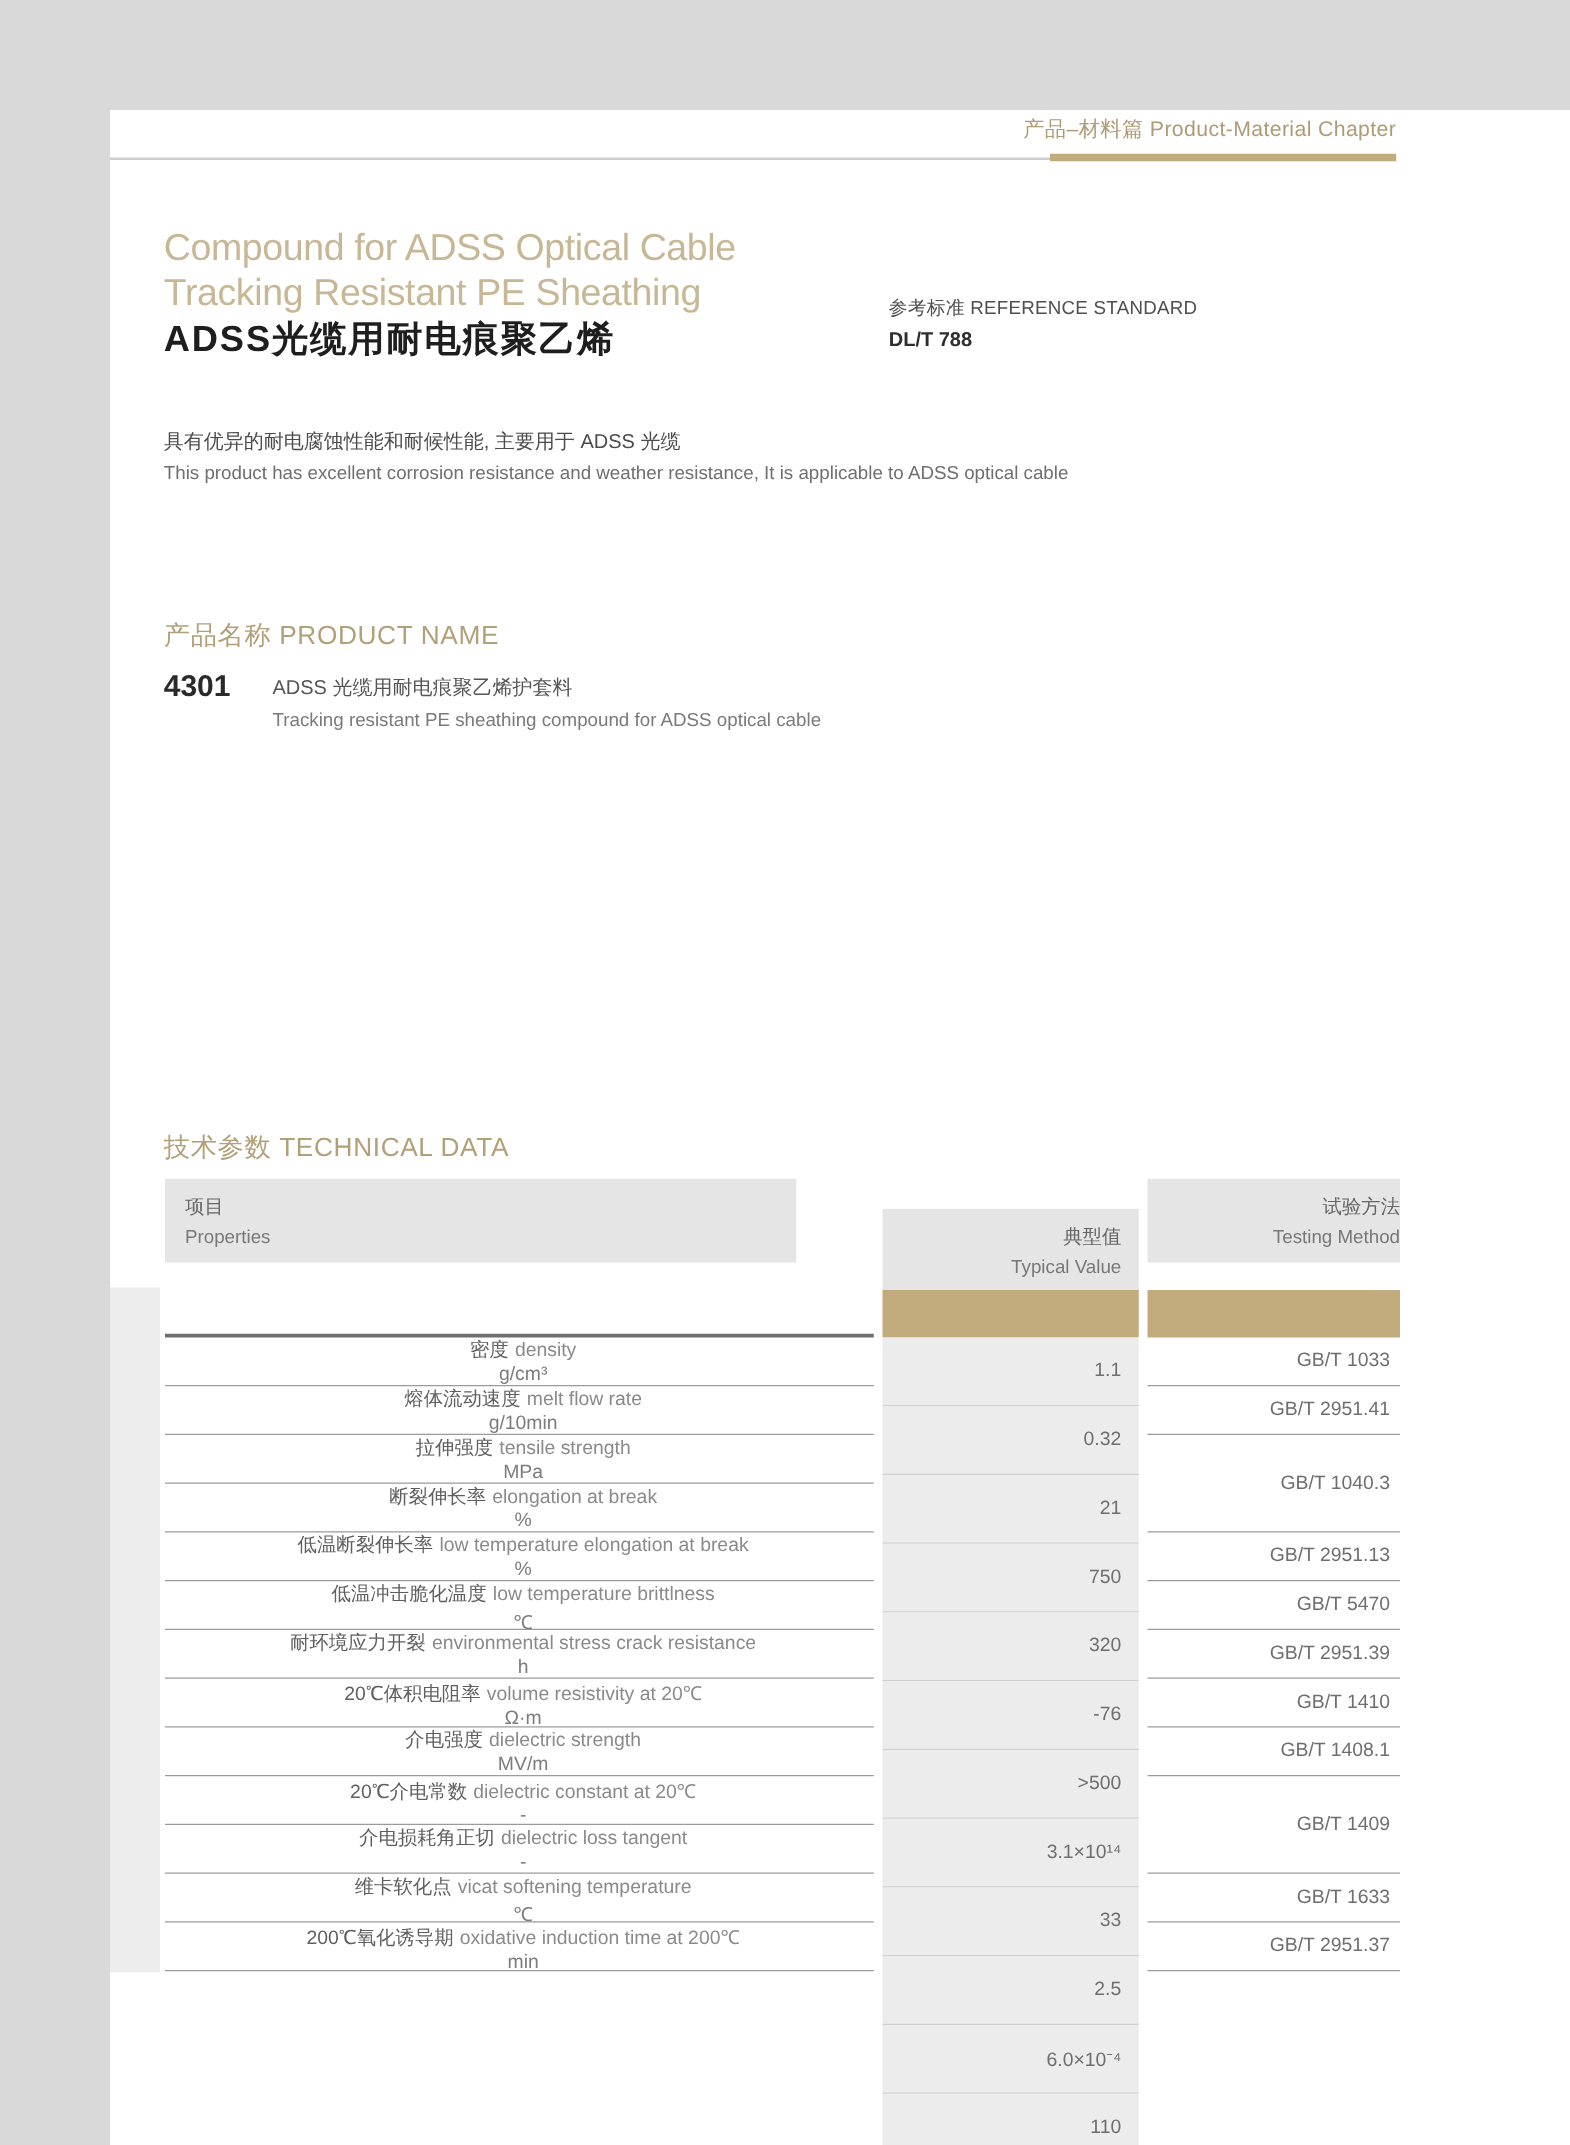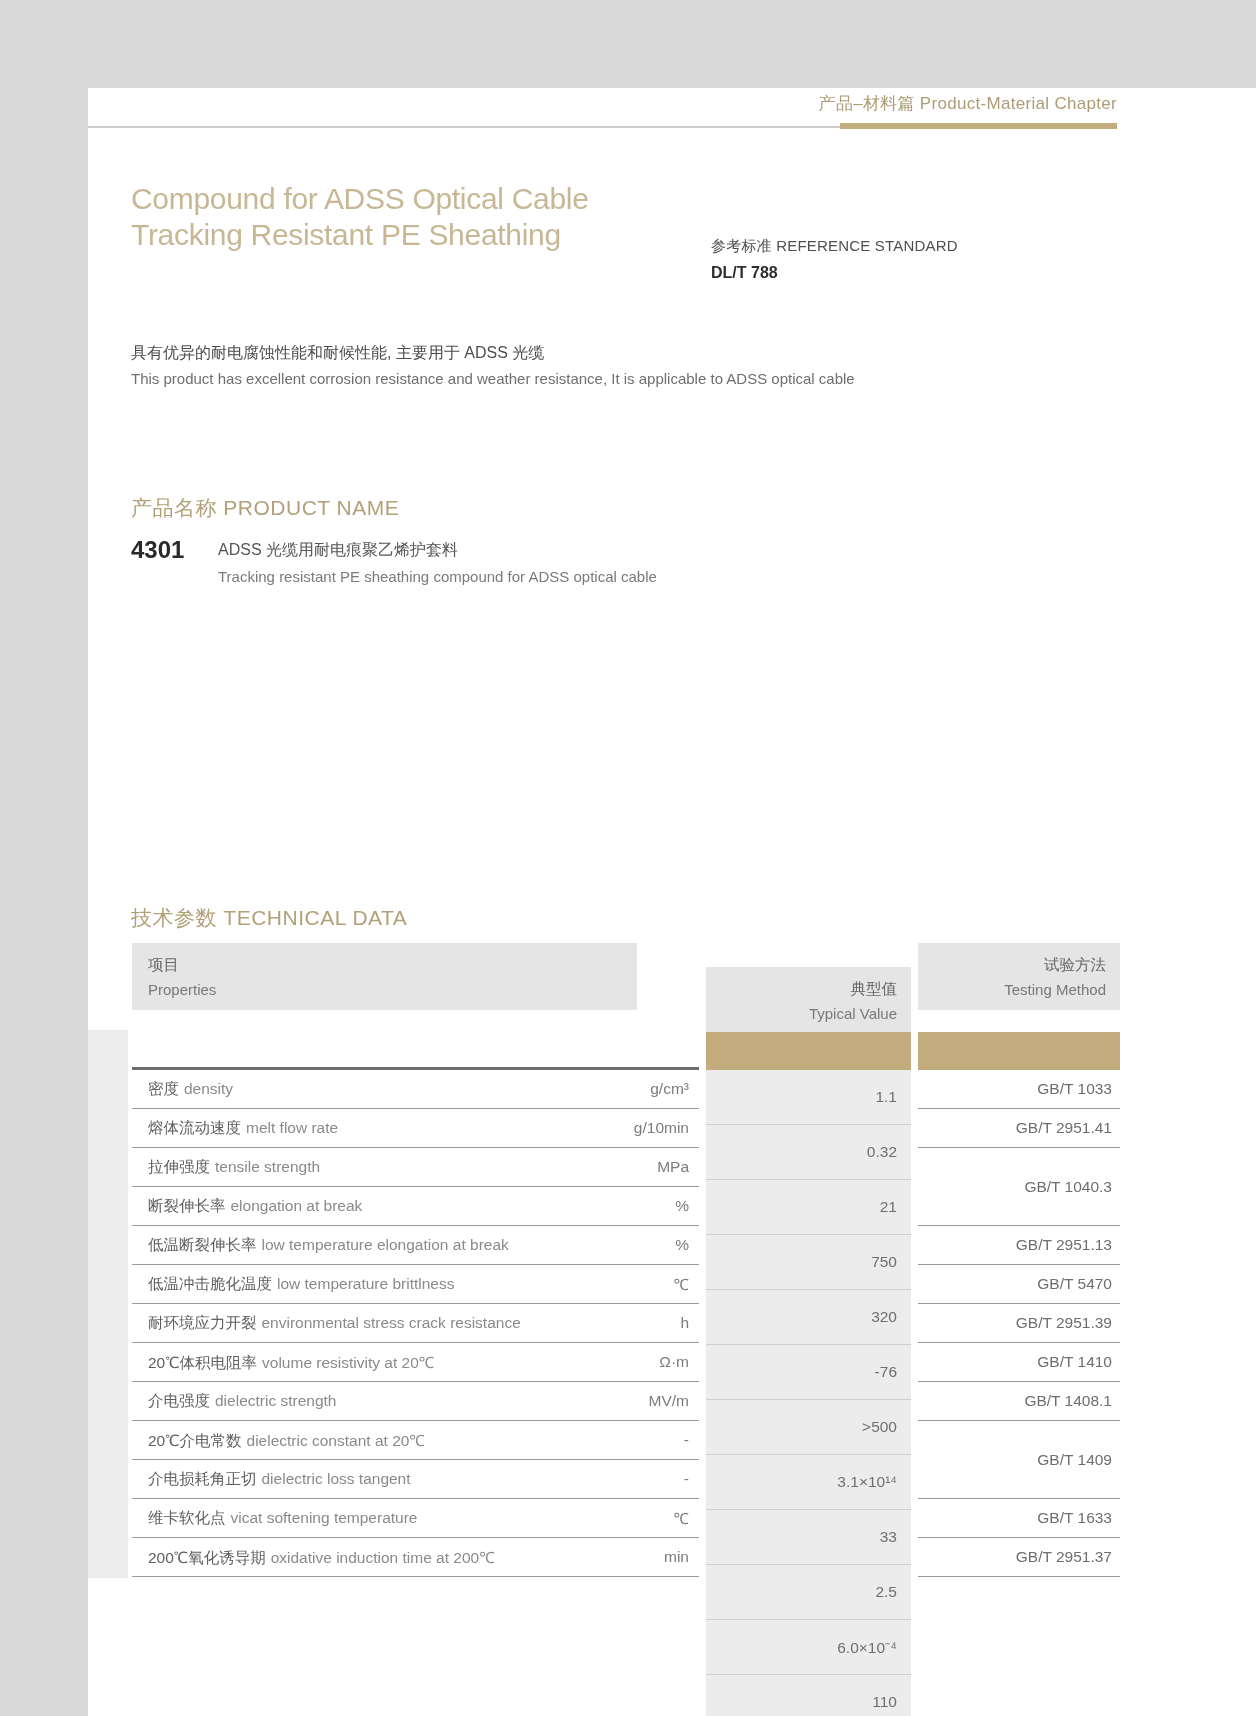--- a/index.html
+++ b/index.html
@@ -37,34 +37,34 @@
   
   .pcode { position:absolute; left:131px; top:536px; font-size:24px; font-weight:700; color:#2a2a2a; }
   .pzh   { position:absolute; left:218px; top:540px; font-size:16px; color:#555555; }
   .pen   { position:absolute; left:218px; top:568px; font-size:15px; color:#7a7a7a; }
 
   
   .ttable { position:absolute; left:132px; top:943px; width:988px; height:634px; }
   .hcell  { position:absolute; top:0; height:67px; background:#e5e5e6; box-sizing:border-box; padding-top:12px; }
   .hc1 { left:0;     width:505px; padding-left:16px; }
   .hc2 { left:574px; width:205px; text-align:right; padding-right:14px;margin-top:24px; }
-  .hc3 { left:786px; width:202px; text-align:right; padding-right:14px; }
+  .hc3 { left:786px; width:202px; text-align:right; }
   .hzh { display:block; font-size:15.5px; color:#666666; margin-bottom:5px; }
   .hen { display:block; font-size:15px;   color:#787878; }
 
   .tancell { position:absolute; top:89px; height:38px; background:#c2ab7c; }
   .tan2 { left:574px; width:205px; }
   .tan3 { left:786px; width:202px; }
   .tan1 { position:absolute; top:89px; left:0; width:567px; height:38px; background:#ffffff;
           box-sizing:border-box; border-bottom:3px solid #6e6e6e; }
 
   .colA { position:absolute; left:0; top:127px; width:567px; }
   .rowA { height:39px; box-sizing:border-box; border-bottom:1px solid #9b9b9b;
           display:flex; align-items:center; justify-content:space-between;
-          padding:0 10px 0 16px; font-size:15.5px; }
+          padding:0 10px 0 16px; font-size:15.5px;flex-direction:column; }
   .rname { color:#5f5f5f; white-space:nowrap; }
   .rname .en { color:#8a8a8a; margin-left:5px; }
   .runit { color:#7c7c7c; white-space:nowrap; }
 
   .colB { position:absolute; left:574px; top:127px; width:205px; }
   .rowB { height:55px; box-sizing:border-box; background:#ececec; border-bottom:1px solid #cfcfcf;
           display:flex; align-items:center; justify-content:flex-end;
           padding-right:14px; font-size:15.5px; color:#6e6e6e; }
 
   .colC { position:absolute; left:786px; top:127px; width:202px; }
@@ -83,20 +83,21 @@
   <div class="band-left-light"></div>
 
   <div class="chapter">产品–材料篇 Product-Material Chapter</div>
   <div class="rule-thin"></div>
   <div class="rule-gold"></div>
 
   <div class="title-en">
     <span>Compound for ADSS Optical Cable</span>
     <span>Tracking Resistant PE Sheathing</span>
   </div>
+  <div class="title-zh">ADSS光缆用耐电痕聚乙烯</div>
 
   <div class="ref-label">参考标准 REFERENCE STANDARD</div>
   <div class="ref-value">DL/T 788</div>
 
   <div class="desc-zh">具有优异的耐电腐蚀性能和耐候性能, 主要用于 ADSS 光缆</div>
   <div class="desc-en">This product has excellent corrosion resistance and weather resistance, It is applicable to ADSS optical cable</div>
 
   <div class="sec-heading sec-product">产品名称 PRODUCT NAME</div>
   <div class="pcode">4301</div>
   <div class="pzh">ADSS 光缆用耐电痕聚乙烯护套料</div>

